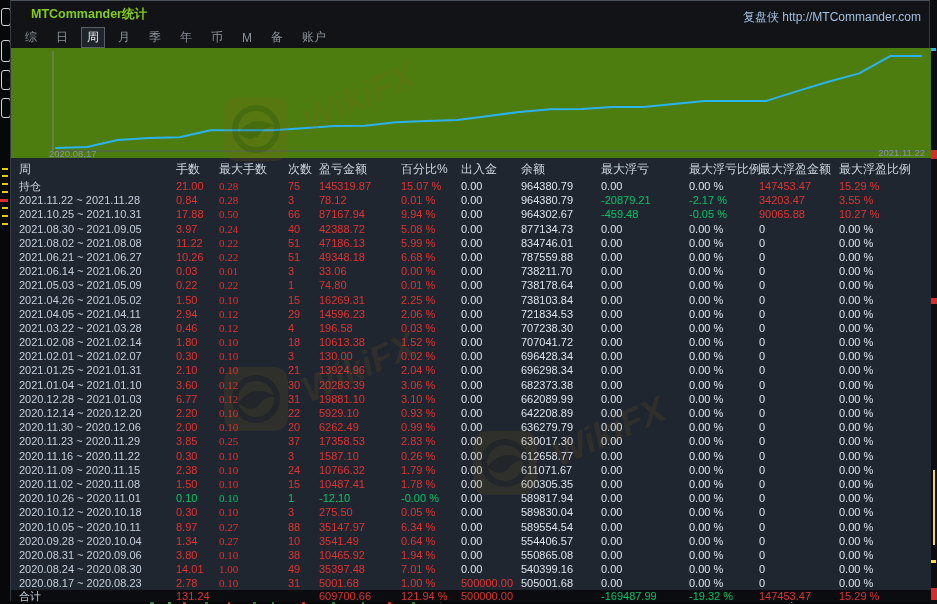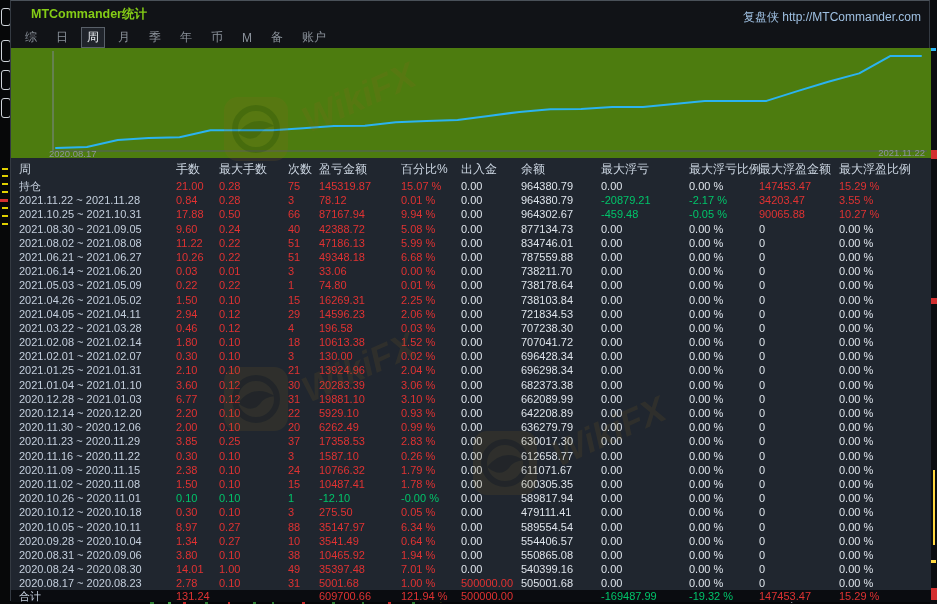--- a/index.html
+++ b/index.html
@@ -35,21 +35,21 @@
   .trow{position:relative;height:14.2px;}
   .cell{position:absolute;top:0;white-space:nowrap;font-size:11px;line-height:14.2px;}
   .datec{color:#c4cfdd;}
   .red{color:#e03232;}
   .green{color:#00c46a;}
   .white{color:#dde3ea;}
   .total-row{position:absolute;left:0;top:432px;width:100%;height:12px;background:#0a0c10;}
   .total-row .cell{line-height:12px;}
 
   
-  .c0{left:8px;} .c1{left:165px;} .c2{left:208px;} .c3{left:277px;} .c4{left:308px;}
+  .c0{left:8px;} .c1{left:165px;} .c2{left:208px;font-family:Liberation Serif, serif;} .c3{left:277px;} .c4{left:308px;}
   .c5{left:390px;} .c6{left:450px;} .c7{left:510px;} .c8{left:590px;} .c9{left:678px;}
   .c10{left:748px;} .c11{left:828px;}
 
   .wm-overlay{position:absolute;left:0;top:0;width:920px;height:601px;pointer-events:none;z-index:6;}
 </style>
 </head>
 <body>
 
 <div class="stage">
 
@@ -151,21 +151,21 @@
             <span class="cell c5 red">9.94 %</span>
             <span class="cell c6 white">0.00</span>
             <span class="cell c7 white">964302.67</span>
             <span class="cell c8 green">-459.48</span>
             <span class="cell c9 green">-0.05 %</span>
             <span class="cell c10 red">90065.88</span>
             <span class="cell c11 red">10.27 %</span>
           </div>
           <div class="trow">
             <span class="cell c0 datec">2021.08.30 ~ 2021.09.05</span>
-            <span class="cell c1 red">9.60</span>
+            <span class="cell c1 red">3.97</span>
             <span class="cell c2 red">0.24</span>
             <span class="cell c3 red">40</span>
             <span class="cell c4 red">42388.72</span>
             <span class="cell c5 red">5.08 %</span>
             <span class="cell c6 white">0.00</span>
             <span class="cell c7 white">877134.73</span>
             <span class="cell c8 white">0.00</span>
             <span class="cell c9 white">0.00 %</span>
             <span class="cell c10 white">0</span>
             <span class="cell c11 white">0.00 %</span>
@@ -437,21 +437,21 @@
             <span class="cell c11 white">0.00 %</span>
           </div>
           <div class="trow">
             <span class="cell c0 datec">2020.10.12 ~ 2020.10.18</span>
             <span class="cell c1 red">0.30</span>
             <span class="cell c2 red">0.10</span>
             <span class="cell c3 red">3</span>
             <span class="cell c4 red">275.50</span>
             <span class="cell c5 red">0.05 %</span>
             <span class="cell c6 white">0.00</span>
-            <span class="cell c7 white">479111.41</span>
+            <span class="cell c7 white">589830.04</span>
             <span class="cell c8 white">0.00</span>
             <span class="cell c9 white">0.00 %</span>
             <span class="cell c10 white">0</span>
             <span class="cell c11 white">0.00 %</span>
           </div>
           <div class="trow">
             <span class="cell c0 datec">2020.10.05 ~ 2020.10.11</span>
             <span class="cell c1 red">8.97</span>
             <span class="cell c2 red">0.27</span>
             <span class="cell c3 red">88</span>

